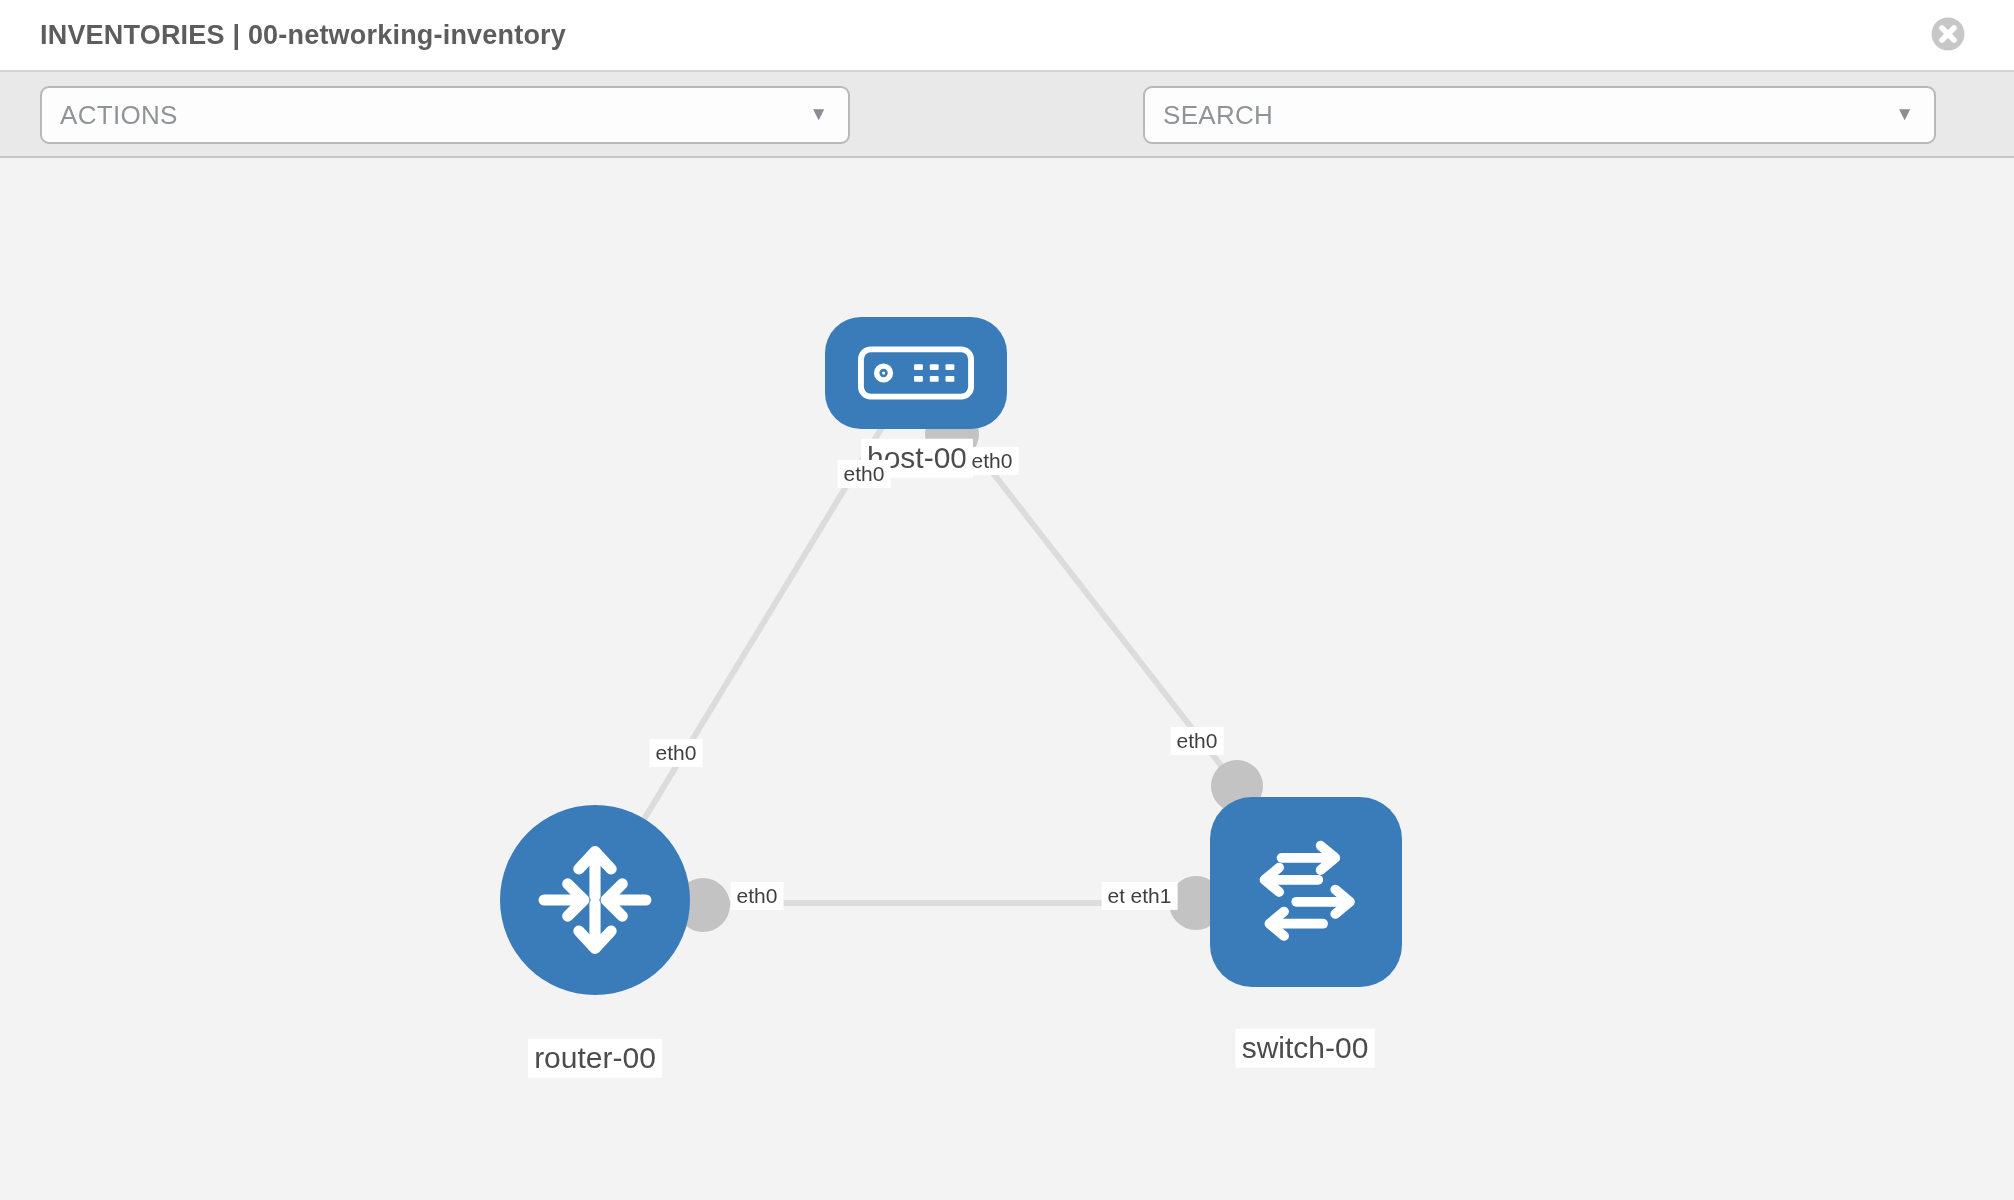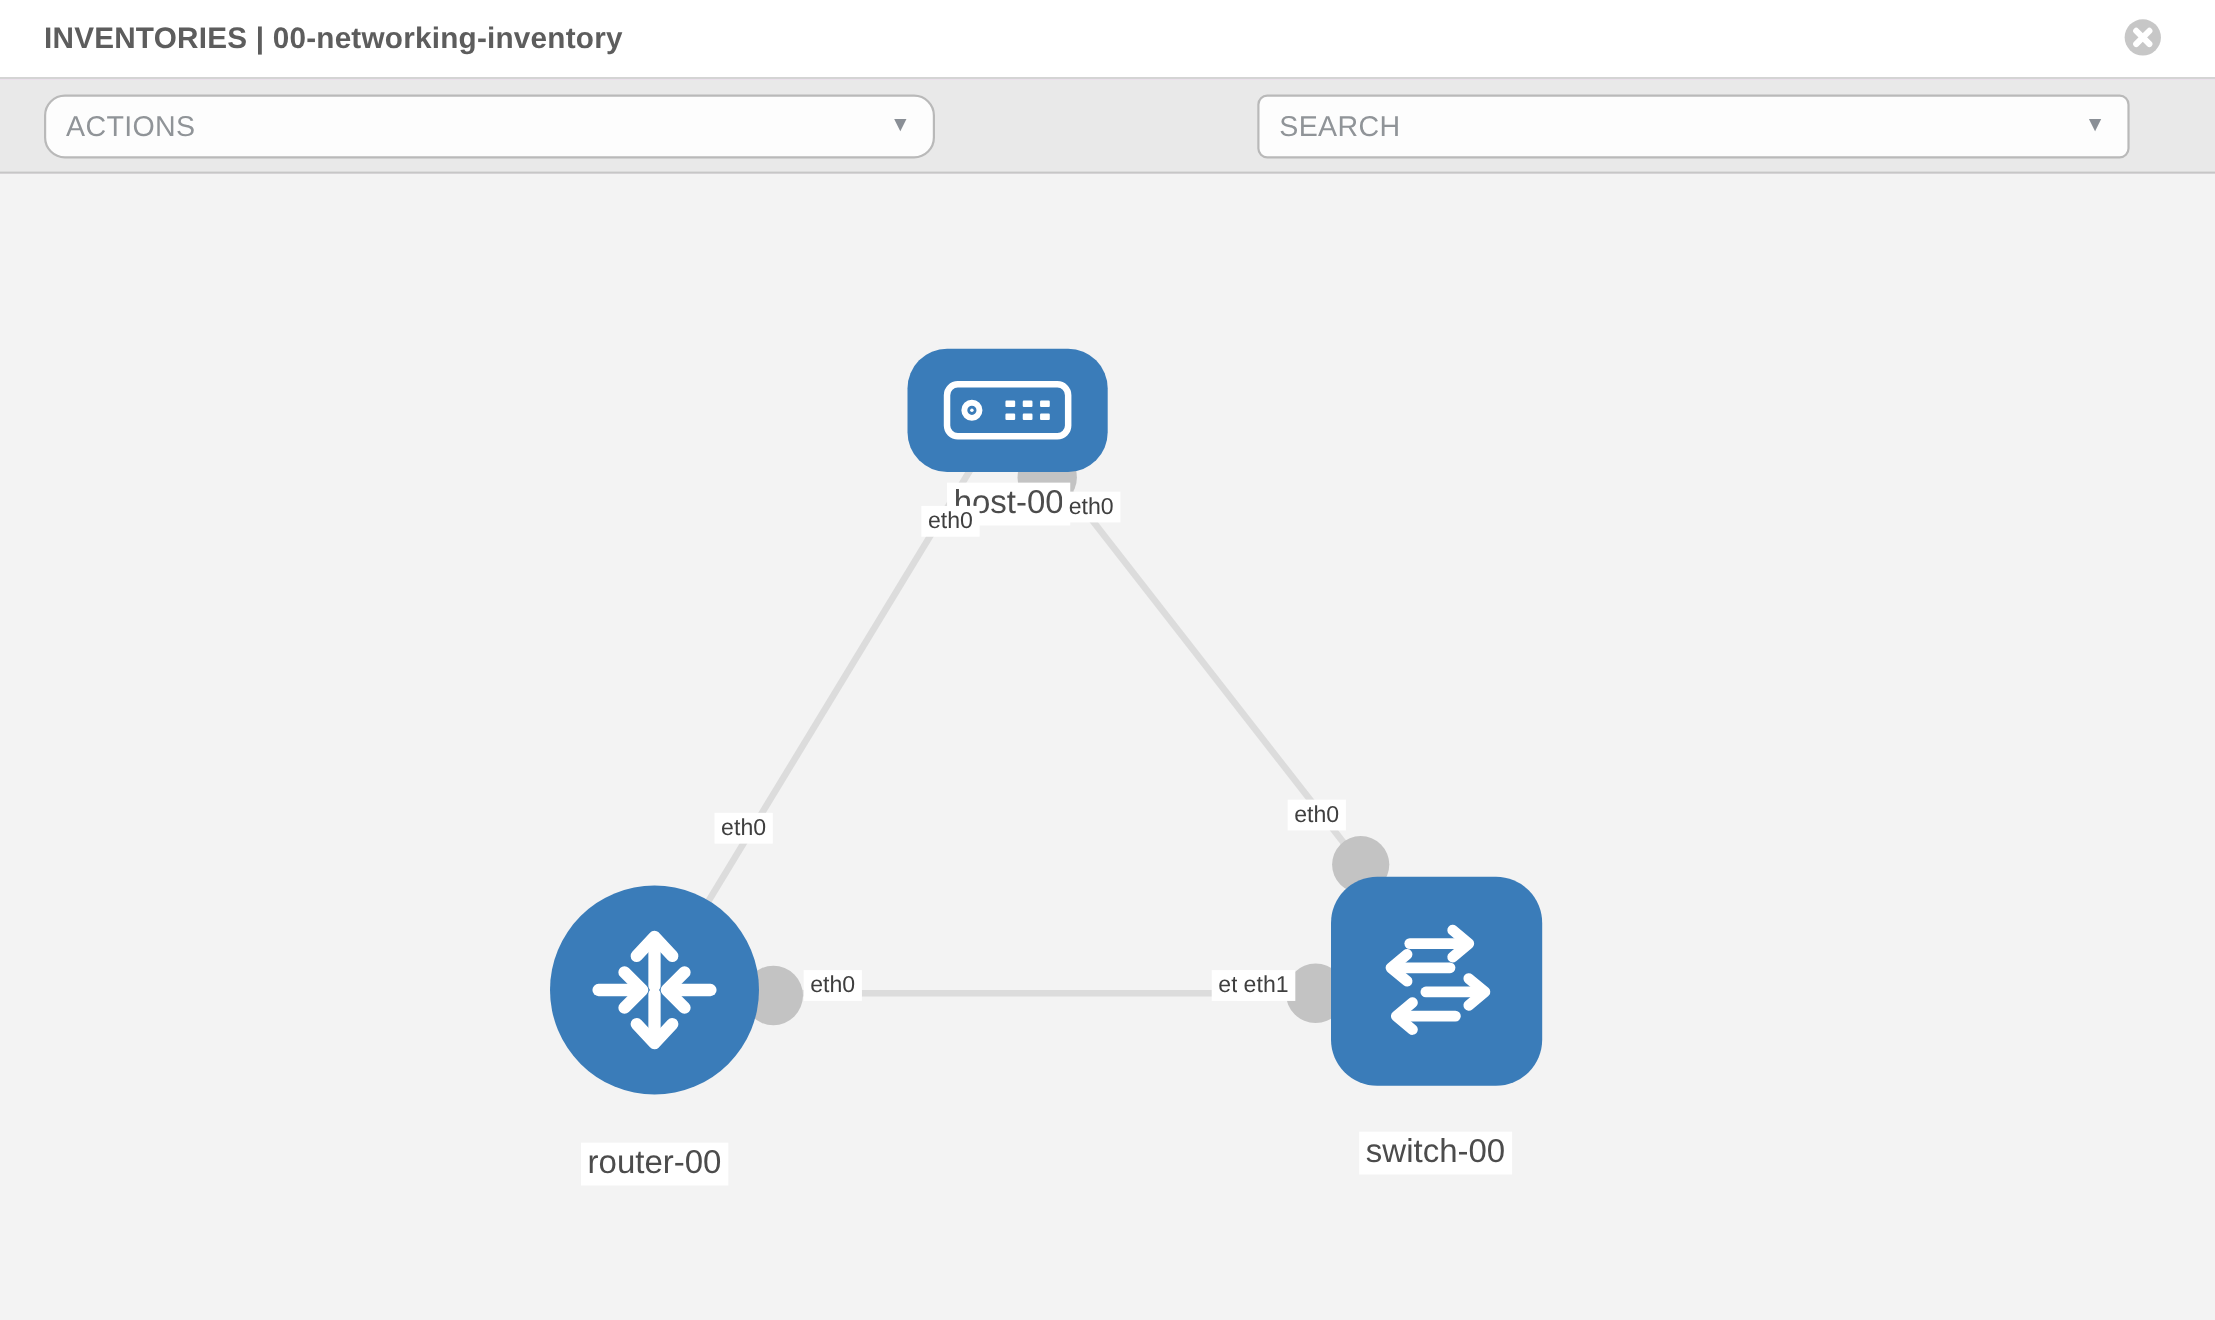--- a/index.html
+++ b/index.html
@@ -1,33 +1,33 @@
 <!DOCTYPE html>
 <html><head>
 <meta charset="utf-8">
 <style>
   * { margin:0; padding:0; box-sizing:border-box; }
   html,body { width:2014px; height:1200px; }
   body { font-family:"Liberation Sans", sans-serif; background:#ffffff; position:relative; overflow:hidden; }
 
-  .app { position:absolute; inset:0; width:2014px; height:1070px; background:#f0abfc; }
+  .app { position:absolute; inset:0; width:2014px; height:1070px; background:#5eead4; }
 
   
   .header { position:absolute; left:0; top:0; width:2014px; height:72px;
             background:#ffffff; border-bottom:2px solid #d4d4d4; }
   .header .title { position:absolute; left:40px; top:0; line-height:70px;
                    font-size:27px; font-weight:700; color:#5d5d5d; letter-spacing:.2px; }
   .close-btn { position:absolute; left:1929px; top:15px; width:38px; height:38px; cursor:pointer; }
 
   
   .toolbar { position:absolute; left:0; top:72px; width:2014px; height:86px;
              background:#e9e9e9; border-bottom:2px solid #c6c6c6; }
   .select-box { position:absolute; top:14px; height:58px; background:#fdfdfd;
                 border:2px solid #b9b9b9; border-radius:9px; display:flex; align-items:center; }
-  .actions-box { left:40px; width:810px;border-radius:19px; }
+  .actions-box { left:40px; width:810px; }
   .search-box  { left:1143px; width:793px; }
   .select-box .lbl { font-size:26px; color:#909498; padding-left:18px; letter-spacing:.3px; }
   .select-box .caret { position:absolute; right:20px; top:50%; transform:translateY(-54%);
                        font-size:19px; color:#8a8f96; }
   .tool-icon { position:absolute; top:92px; width:46px; height:46px; cursor:pointer; }
   .wrench-btn { left:1050px; }
   .key-btn    { left:1116px; }
 
   
   .canvas { position:absolute; left:0; top:158px; width:2014px; height:1042px; background:#f3f3f3; }

